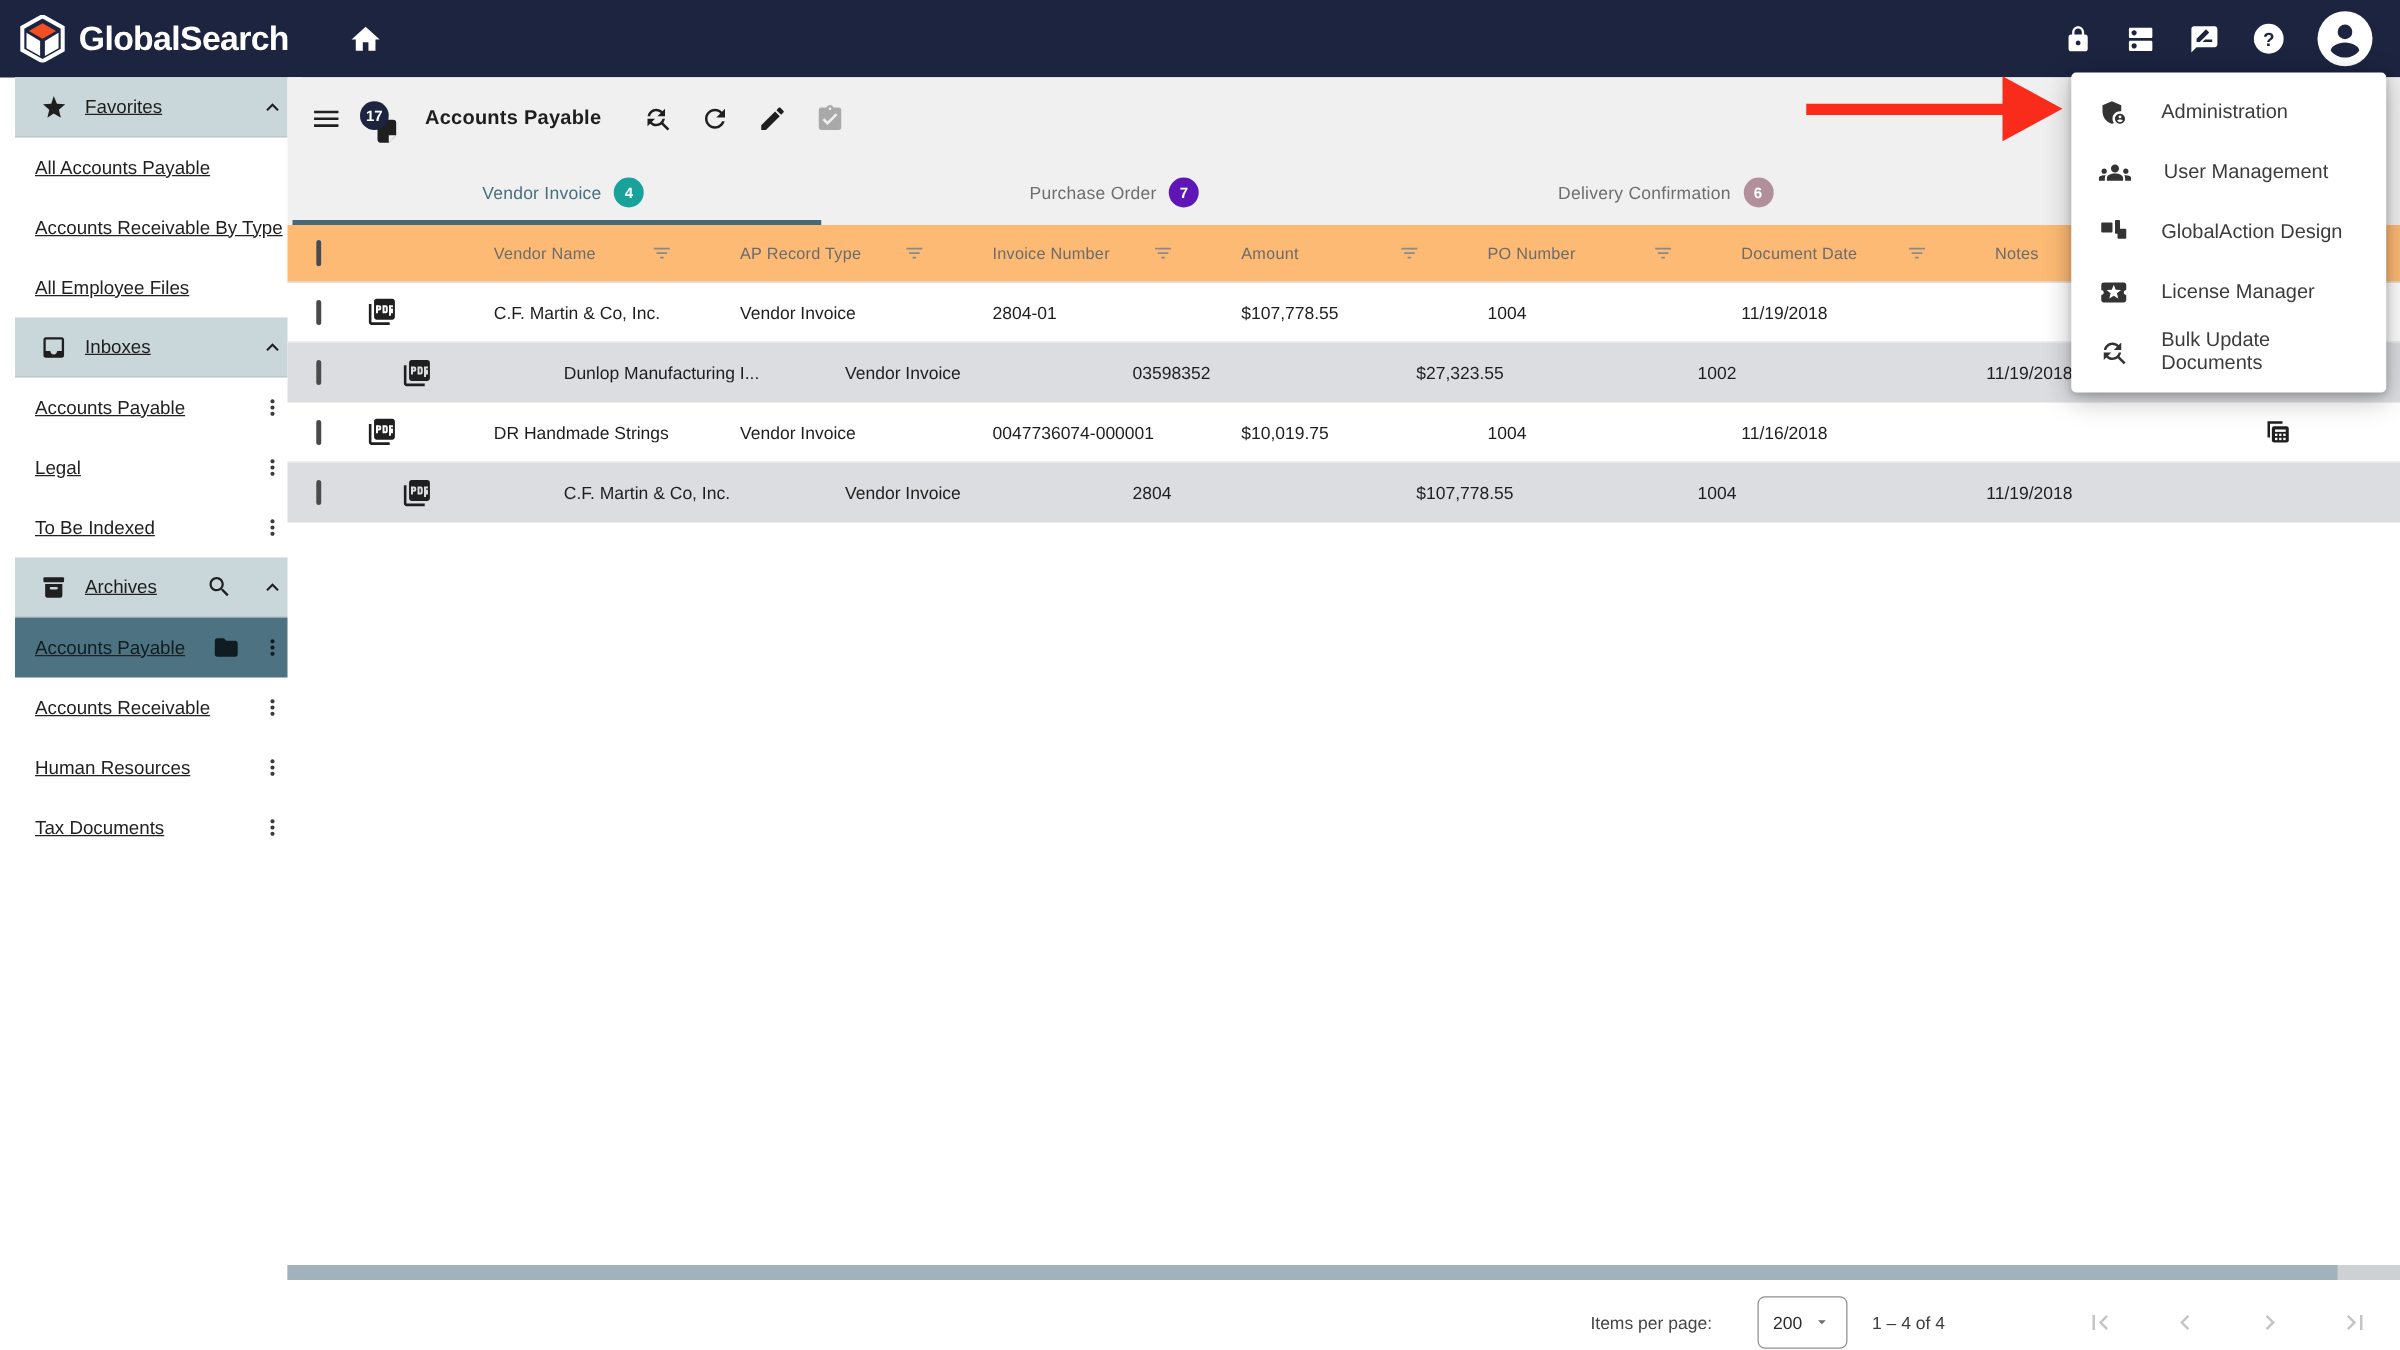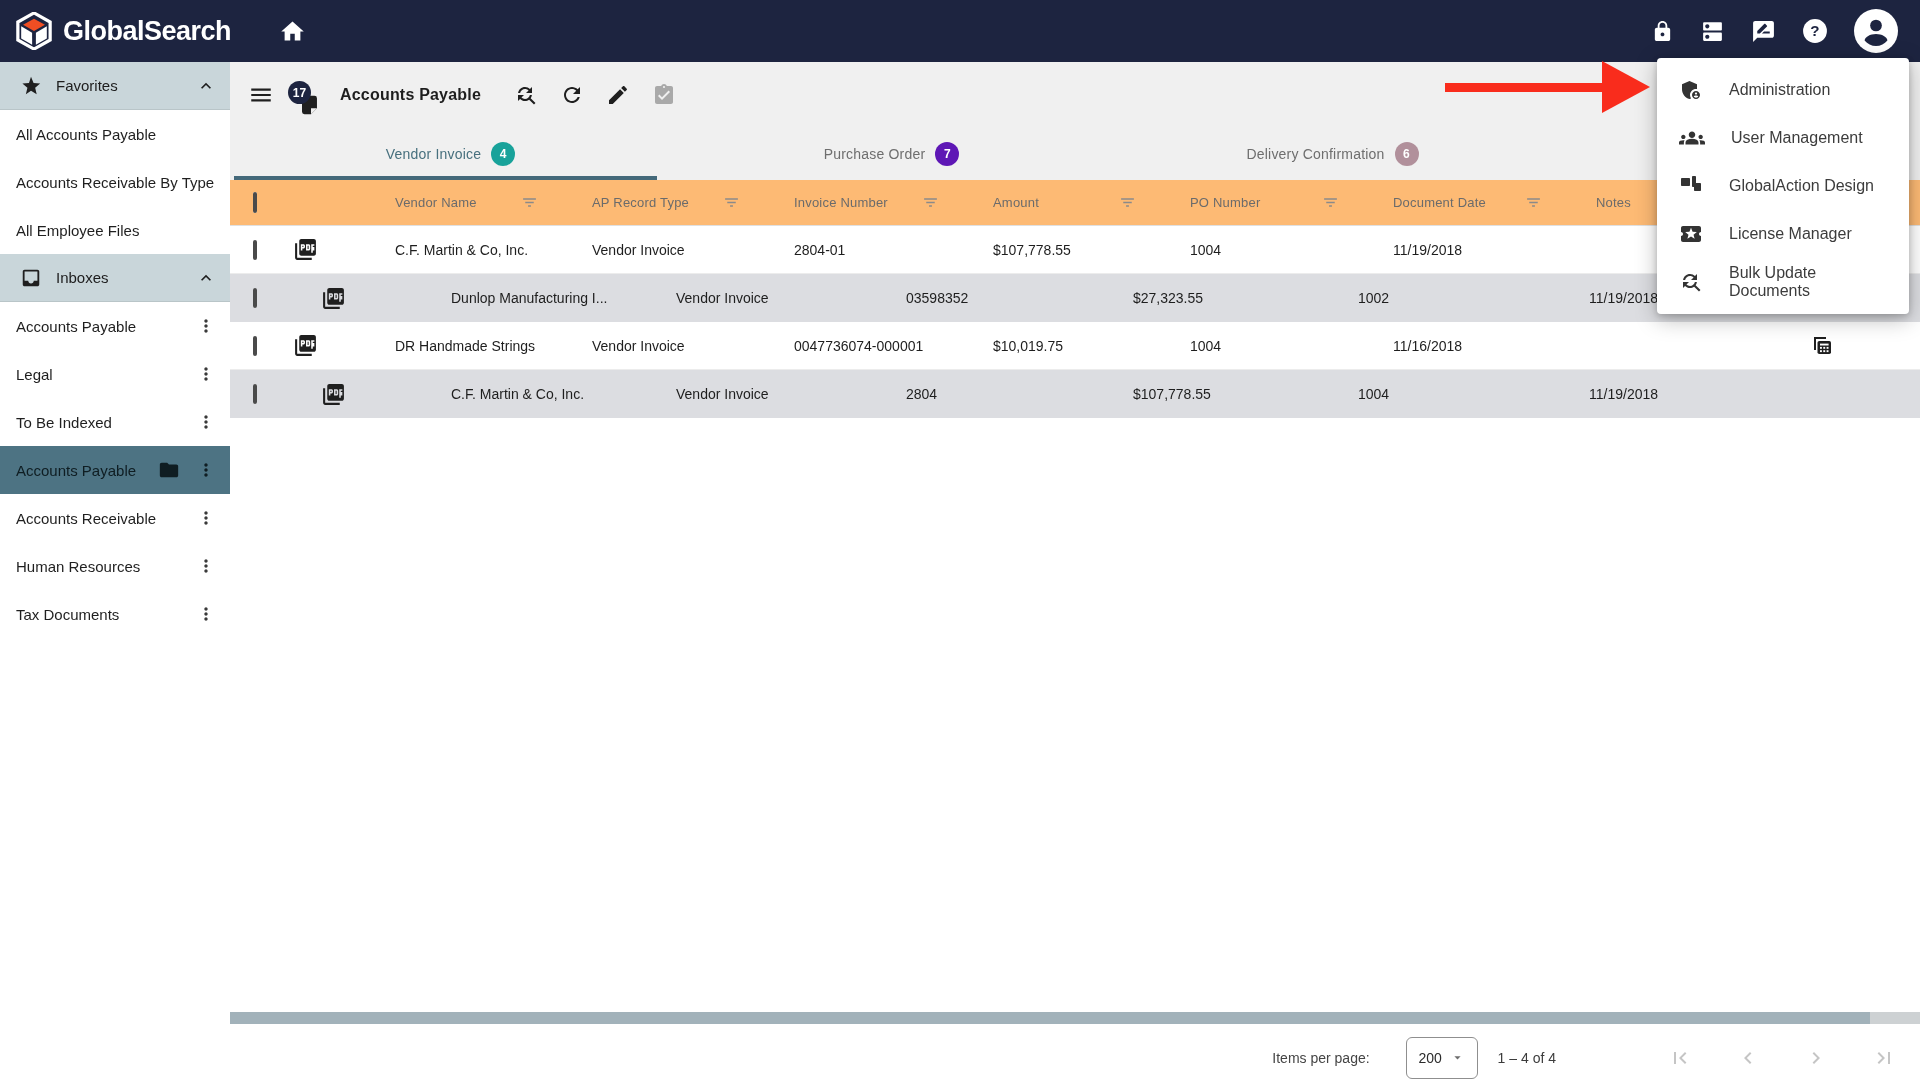--- a/index.html
+++ b/index.html
@@ -8,21 +8,21 @@
 
   
   .topbar { position:absolute; left:0; top:0; width:1920px; height:62px; background:#1d2440; display:flex; align-items:center; }
   .brand { display:flex; align-items:center; gap:10px; padding-left:15px; }
   .brand-name { color:#fff; font-size:27px; font-weight:700; letter-spacing:-0.5px; }
   .home-btn { margin-left:48px; color:#fff; display:flex; align-items:center; }
   .topbar-right { margin-left:auto; display:flex; align-items:center; gap:26px; padding-right:22px; color:#fff; }
   .avatar { width:44px; height:44px; border-radius:50%; background:#fff; display:flex; align-items:center; justify-content:center; }
 
   
-  .sidebar { position:absolute; left:0; top:62px; width:230px; height:1018px; background:#fff; }
+  .sidebar { position:absolute; left:12px; top:62px; width:230px; height:1018px; background:#fff;text-decoration:underline; }
   .section-header { height:48px; background:#c9d6da; display:flex; align-items:center; padding:0 14px 0 20px; border-bottom:1px solid rgba(0,0,0,0.08); color:#1d1d1d; }
   .section-header .sec-label { font-size:15px; font-weight:500; margin-left:14px; }
   .section-header .spacer { flex:1; }
   .side-item { height:48px; display:flex; align-items:center; padding:0 14px 0 16px; font-size:15px; color:#1f1f1f; }
   .side-item .spacer { flex:1; }
   .side-item.selected { background:#4d7383; color:#0f1d22; }
   .kebab { color:#3a3a3a; display:flex; align-items:center; }
   .selected .kebab, .selected .mini-icon { color:#0f1d22; }
   .mini-icon { display:flex; align-items:center; color:#1f1f1f; }
 
@@ -196,20 +196,41 @@
   <div class="side-item">
     <span>To Be Indexed</span>
       <span class="spacer"></span>
     <span class="kebab">
         <svg width="20" height="20" viewBox="0 0 24 24" fill="currentColor">
           <path d="M12 8c1.1 0 2-.9 2-2s-.9-2-2-2-2 .9-2 2 .9 2 2 2zm0 2c-1.1 0-2 .9-2 2s.9 2 2 2 2-.9 2-2-.9-2-2-2zm0 6c-1.1 0-2 .9-2 2s.9 2 2 2 2-.9 2-2-.9-2-2-2z"></path>
         </svg>
       </span>
   </div>
 
+  <div class="section-header">
+    <span class="mini-icon">
+      <svg width="22" height="22" viewBox="0 0 24 24" fill="currentColor">
+          <rect x="3" y="3" width="18" height="4.5" rx="1"></rect>
+          <path d="M4.5 9h15v10a2 2 0 0 1-2 2h-11a2 2 0 0 1-2-2V9z"></path>
+          <rect x="8.5" y="11.5" width="7" height="2.2" rx="1" fill="#c9d6da"></rect>
+        </svg>
+    </span>
+    <span class="sec-label">Archives</span>
+    <span class="spacer"></span>
+    <span class="mini-icon" style="margin-right:22px;">
+      <svg width="21" height="21" viewBox="0 0 24 24" fill="currentColor">
+          <path d="M15.5 14h-.79l-.28-.27C15.41 12.59 16 11.11 16 9.5 16 5.91 13.09 3 9.5 3S3 5.91 3 9.5 5.91 16 9.5 16c1.61 0 3.09-.59 4.23-1.57l.27.28v.79l5 4.99L20.49 19l-4.99-5zm-6 0C7.01 14 5 11.99 5 9.5S7.01 5 9.5 5 14 7.01 14 9.5 11.99 14 9.5 14z"></path>
+        </svg>
+    </span>
+    <span class="mini-icon">
+      <svg width="20" height="20" viewBox="0 0 24 24" fill="currentColor">
+          <path d="M7.41 15.41L12 10.83l4.59 4.58L18 14l-6-6-6 6z"></path>
+        </svg>
+    </span>
+  </div>
   <div class="side-item selected">
     <span>Accounts Payable</span>
       <span class="spacer"></span>
     <span class="mini-icon" style="margin-right:16px;">
       <svg width="22" height="22" viewBox="0 0 24 24" fill="currentColor">
           <path d="M10 4H4c-1.1 0-1.99.9-1.99 2L2 18c0 1.1.9 2 2 2h16c1.1 0 2-.9 2-2V8c0-1.1-.9-2-2-2h-8l-2-2z"></path>
         </svg>
     </span>
     <span class="kebab">
         <svg width="20" height="20" viewBox="0 0 24 24" fill="currentColor">

